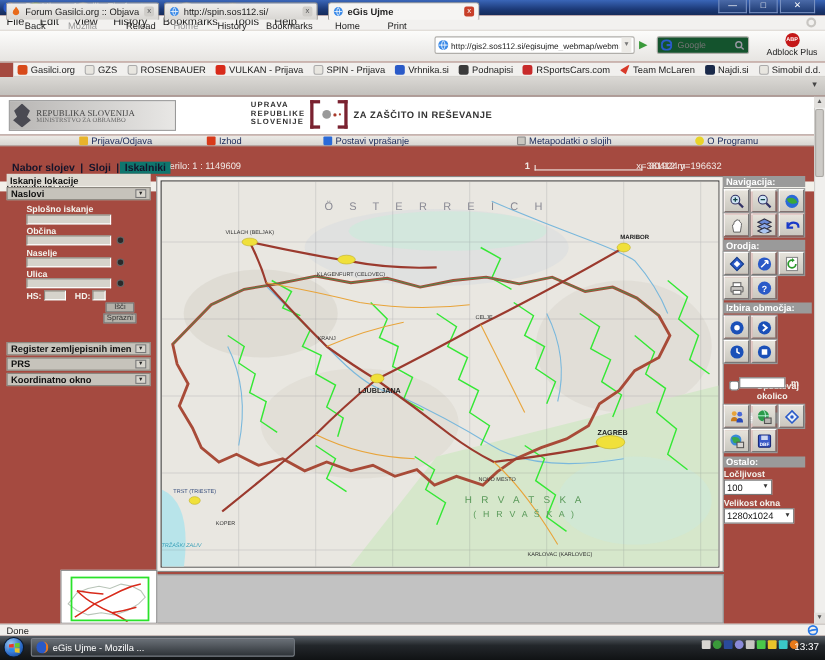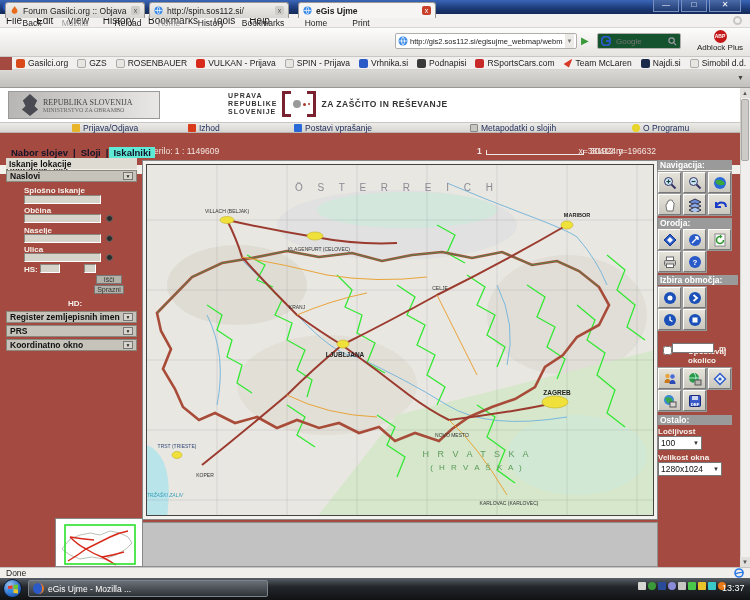--- a/index.html
+++ b/index.html
@@ -36,21 +36,21 @@
   .bmi{width:9px;height:9px;border-radius:2px;display:inline-block;flex:none;}
   
   .tabbar{left:0;top:70px;width:750px;height:18px;background:linear-gradient(#dad8d4,#c2c0bc);border-bottom:1px solid #9a9894;}
   .tab{top:2px;height:16px;border:1px solid #9a9894;border-bottom:none;border-radius:3px 3px 0 0;display:flex;align-items:center;padding:0 4px;gap:4px;font-size:8.5px;color:#222;background:linear-gradient(#efeeec,#d8d6d2);}
   .tab.active{background:#f6f5f3;}
   .tabclose{width:9px;height:9px;border-radius:2px;background:#cfcdc9;color:#555;font-size:7px;line-height:9px;text-align:center;flex:none;}
   .tabclose.red{background:#c8402a;color:#fff;}
   .alltabs{left:737px;top:74px;font-size:7px;color:#444;}
   
   .pagehead{left:0;top:88px;width:740px;height:34px;background:#fff;}
-  .govlogo{left:8px;top:91px;width:152px;height:28px;background:linear-gradient(90deg,#b8b6b4,#e8e7e5);border:1px solid #999;display:flex;align-items:center;padding:12px;gap:4px;}
+  .govlogo{left:8px;top:91px;width:152px;height:28px;background:linear-gradient(90deg,#b8b6b4,#e8e7e5);border:1px solid #999;display:flex;align-items:center;padding:2px;gap:4px;}
   .eagle{width:18px;height:22px;background:#4a4a52;clip-path:polygon(50% 0,90% 30%,75% 55%,95% 70%,50% 100%,5% 70%,25% 55%,10% 30%);}
   .govlogo .l1{font-family:"Liberation Serif",serif;font-size:8px;color:#444;}
   .govlogo .l2{font-family:"Liberation Serif",serif;font-size:6px;color:#666;}
   .urszr{left:228px;top:91px;display:flex;align-items:center;gap:5px;}
   .urszr .stack div{font-size:7px;font-weight:bold;color:#333;letter-spacing:1px;line-height:8px;}
   .bracketlogo{width:34px;height:26px;position:relative;}
   .bracketlogo .bl,.bracketlogo .br{position:absolute;width:9px;height:26px;border:3px solid #7a2230;}
   .bracketlogo .bl{left:0;border-right:none;}
   .bracketlogo .br{right:0;border-left:none;}
   .bracketlogo .dot{position:absolute;border-radius:50%;}
@@ -58,21 +58,21 @@
   .navrow{left:0;top:122px;width:740px;height:11px;background:linear-gradient(#edebe7,#d8d6d2);border-top:1px solid #c8c6c2;border-bottom:1px solid #b8b6b2;}
   .navlink{top:123px;display:flex;align-items:center;gap:3px;font-size:8.5px;color:#1a2a5a;white-space:nowrap;}
   .ni{width:8px;height:8px;border-radius:1px;flex:none;}
   .userrow{left:0;top:133px;width:740px;height:9px;background:#f2f0ea;font-size:8.5px;font-weight:bold;color:#222;padding-left:6px;margin-top:32px;}
   
   .scaletext{font-size:8.5px;color:#f0e8e4;white-space:nowrap;}
   .sbarline{left:486px;top:150px;width:98px;height:5px;border-left:1px solid #f0e8e4;border-right:1px solid #f0e8e4;border-bottom:1px solid #f0e8e4;}
   
   .sbtabs{left:7px;top:147px;display:flex;align-items:center;font-size:9.5px;font-weight:bold;color:#14142a;}
   .sbtab{padding:0 4px;}
-  .sbtab.sel{background:#5eead4;}
+  .sbtab.sel{background:#0f766e;}
   .sbsep{color:#14142a;padding:0 1px;}
   .sbhead{left:6px;width:131px;height:11px;background:#dedbd3;font-size:8.5px;font-weight:bold;color:#111;padding:1px 3px;}
   .sbbar{left:6px;width:131px;height:12px;background:#c6c3bb;font-size:8.5px;font-weight:bold;color:#111;padding:1px 3px;border:1px solid #8a877f;display:flex;justify-content:space-between;align-items:center;}
   .ddbtn{width:10px;height:8px;background:#d8d5cd;border:1px solid #777;font-size:5px;line-height:7px;text-align:center;color:#222;flex:none;}
   .flabel{font-size:8px;font-weight:bold;color:#f4f2ec;}
   .finput{background:#d6d3cb;border:1px solid #8a877f;border-bottom-color:#fff;border-right-color:#fff;height:9px;}
   .lookup{width:7px;height:7px;border-radius:50%;background:#2a2a2a;border:1px solid #666;}
   .sbtnx{background:#b4b1a9;border:1px solid #777;font-size:7px;color:#333;text-align:center;}
   
   .mapframe{left:142px;top:160px;width:516px;height:360px;background:#f4f2ee;border:1px solid #888;padding:3px;}
@@ -357,21 +357,21 @@
   <input class="abs finput" style="left: 24px; top: 214px; width: 77px;">
   <div class="abs lookup" style="left:106px;top:215px;"></div>
   <div class="abs flabel" style="left:24px;top:226px;">Naselje</div>
   <input class="abs finput" style="left: 24px; top: 234px; width: 77px;">
   <div class="abs lookup" style="left:106px;top:235px;"></div>
   <div class="abs flabel" style="left:24px;top:245px;">Ulica</div>
   <input class="abs finput" style="left: 24px; top: 253px; width: 77px;">
   <div class="abs lookup" style="left:106px;top:254px;"></div>
   <div class="abs flabel" style="left:24px;top:265px;">HS:</div>
   <input class="abs finput" style="left: 40px; top: 264px; width: 20px;">
-  <div class="abs flabel" style="left:68px;top:265px;margin-top:34px;">HD:</div>
+  <div class="abs flabel" style="left:68px;top:265px;">HD:</div>
   <input class="abs finput" style="left: 84px; top: 264px; width: 12px;">
   <div class="abs sbtnx" style="left:96px;top:275px;width:26px;height:9px;">Išči</div>
   <div class="abs sbtnx" style="left:94px;top:285px;width:30px;height:9px;">Sprazni</div>
   <div class="abs sbbar" style="top:311px;">
     <span>Register zemljepisnih imen</span>
       <span class="ddbtn">▼</span>
   </div>
   <div class="abs sbbar" style="top:325px;">
     <span>PRS</span>
       <span class="ddbtn">▼</span>

